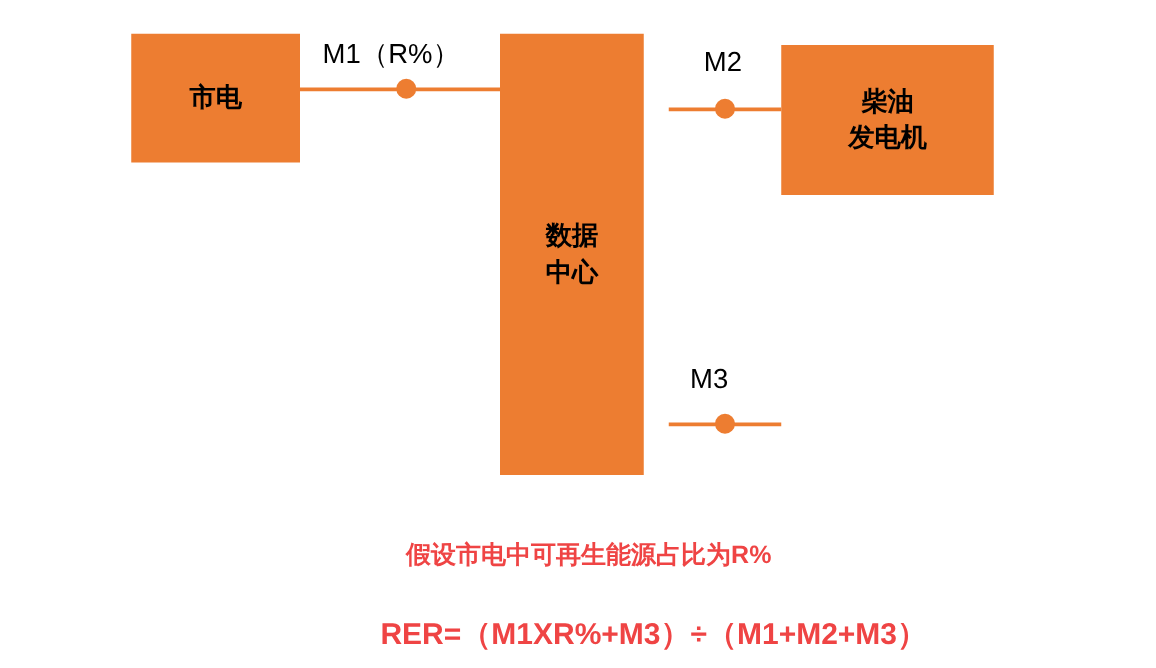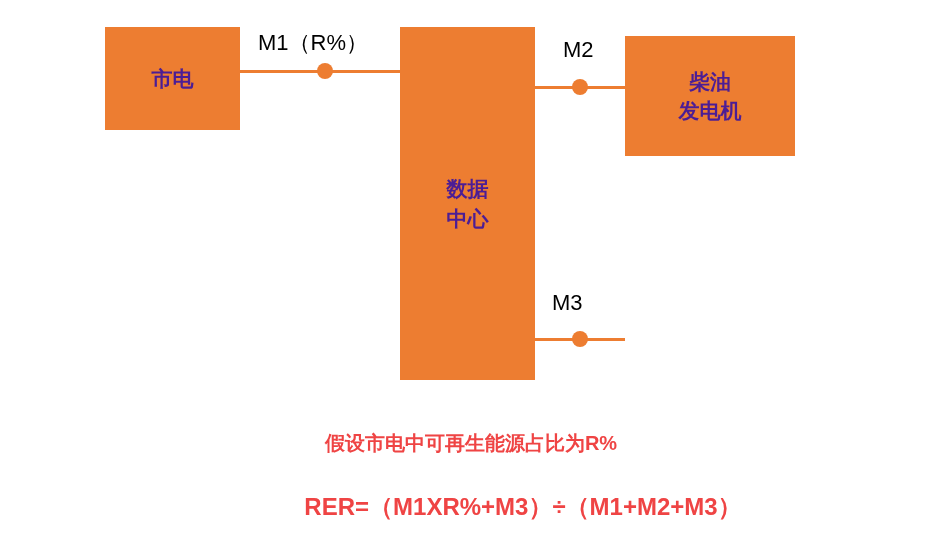--- a/index.html
+++ b/index.html
@@ -13,21 +13,21 @@
   .canvas {
     position: relative;
     width: 925px;
     height: 534px;
     background: #ffffff;
     overflow: hidden;
   }
   .box {
     position: absolute;
     background: var(--accent, #ED7D31);
-    color: #4c1d95;
+    color: #000000;
     font-weight: bold;
     font-size: 21px;
     line-height: 1.4;
     display: flex;
     align-items: center;
     justify-content: center;
     text-align: center;
   }
   .line {
     position: absolute;
@@ -60,21 +60,21 @@
     font-size: 20px;
   }
   .caption-formula {
     left: 523px;
     top: 491px;
     font-size: 24px;
   }
 
   
   .node-mains      { left: 105px; top: 27px;  width: 135px; height: 103px; }
-  .node-datacenter { left: 400px; top: 27px;  width: 135px; height: 353px; align-items: center; }
+  .node-datacenter { left: 400px; top: 27px;  width: 115px; height: 353px; align-items: center; }
   .node-diesel     { left: 625px; top: 36px;  width: 170px; height: 120px; }
   .node-renewable  { left: 625px; top: 286px; width: 170px; height: 105px; }
 
   
   .m1-line { left: 240px; top: 70px;  width: 160px; }
   .m2-line { left: 535px; top: 86px;  width: 90px; }
   .m3-line { left: 535px; top: 338px; width: 90px; }
 
   .m1-dot { left: 317px; top: 63px; }
   .m2-dot { left: 572px; top: 79px; }

